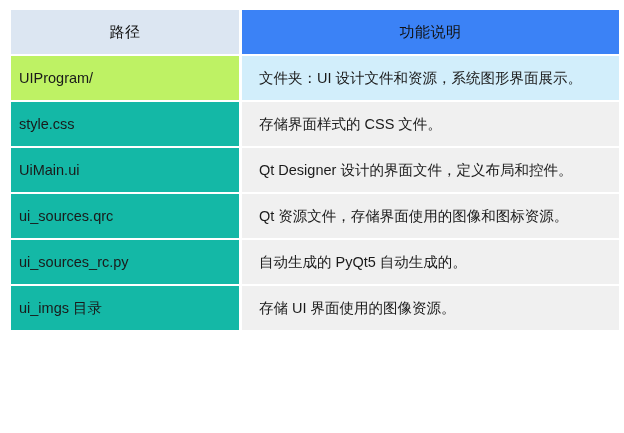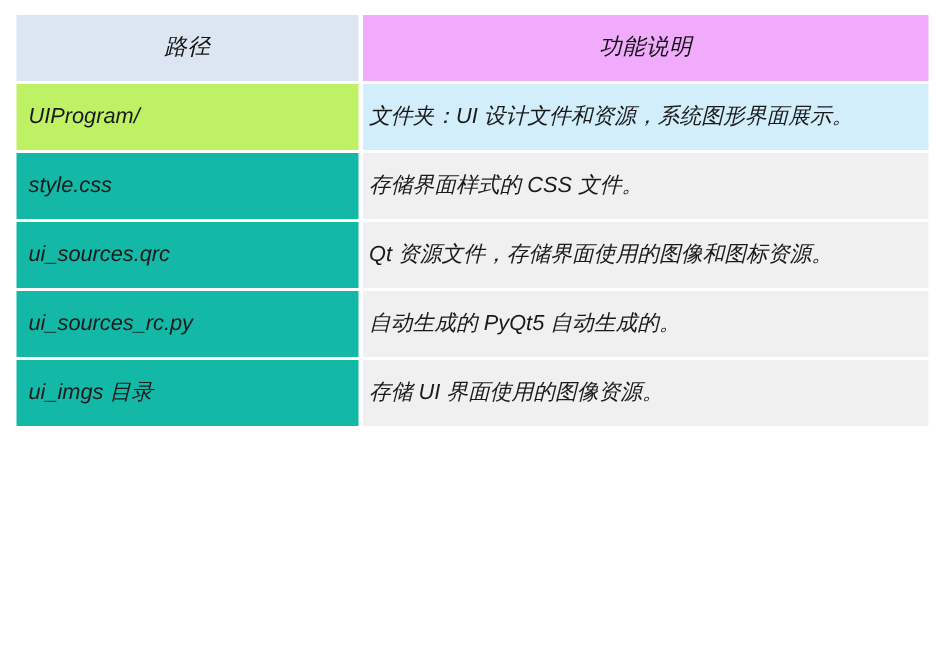--- a/index.html
+++ b/index.html
@@ -31,53 +31,52 @@
   table.file-table col.col-path { width: 228px; }
   table.file-table col.col-desc { width: 377px; }
 
   table.file-table th,
   table.file-table td {
     padding: 0;
     margin: 0;
     vertical-align: middle;
     font-weight: normal;
     border: 0;
-    font-style: italic;
   }
 
   
   .hdr-cell {
     height: 44px;
     background: #dce6f2;
     color: #111111;
     font-size: 15px;
     text-align: center;
     line-height: 44px;
     letter-spacing: 0.5px;
   }
   .hdr-cell.desc {
-    background: #f0abfc;
+    background: #3b82f6;
   }
 
   
   .cell {
     height: 44px;
     font-size: 14.5px;
     color: #1a1a1a;
     line-height: 44px;
     white-space: nowrap;
     overflow: hidden;
   }
   .cell.path {
     background: #14b8a6;
     padding-left: 8px;
   }
   .cell.desc {
     background: #f0f0f0;
-    padding-left: 4px;
+    padding-left: 17px;
   }
 
   
   .cell.path.hl {
     background: #bef264;
   }
   .cell.desc.hl {
     background: #d2eefb;
   }
 </style>
@@ -99,20 +98,24 @@
     <tbody id="table-body">
         <tr>
           <td class="cell path hl">UIProgram/</td>
           <td class="cell desc hl">文件夹：UI 设计文件和资源，系统图形界面展示。</td>
         </tr>
         <tr>
           <td class="cell path">style.css</td>
           <td class="cell desc">存储界面样式的 CSS 文件。</td>
         </tr>
         <tr>
+          <td class="cell path">UiMain.ui</td>
+          <td class="cell desc">Qt Designer 设计的界面文件，定义布局和控件。</td>
+        </tr>
+        <tr>
           <td class="cell path">ui_sources.qrc</td>
           <td class="cell desc">Qt 资源文件，存储界面使用的图像和图标资源。</td>
         </tr>
         <tr>
           <td class="cell path">ui_sources_rc.py</td>
           <td class="cell desc">自动生成的 PyQt5 自动生成的。</td>
         </tr>
         <tr>
           <td class="cell path">ui_imgs 目录</td>
           <td class="cell desc">存储 UI 界面使用的图像资源。</td>

